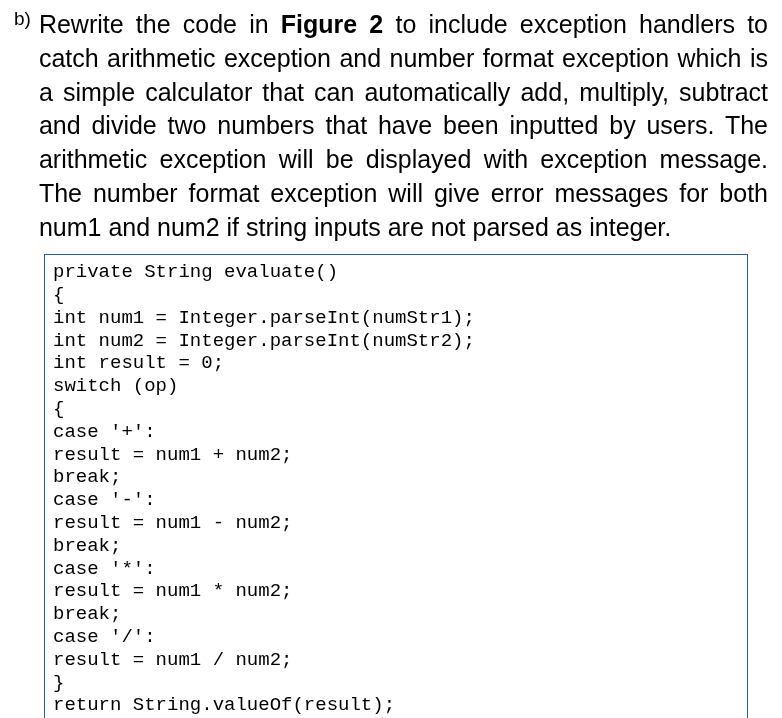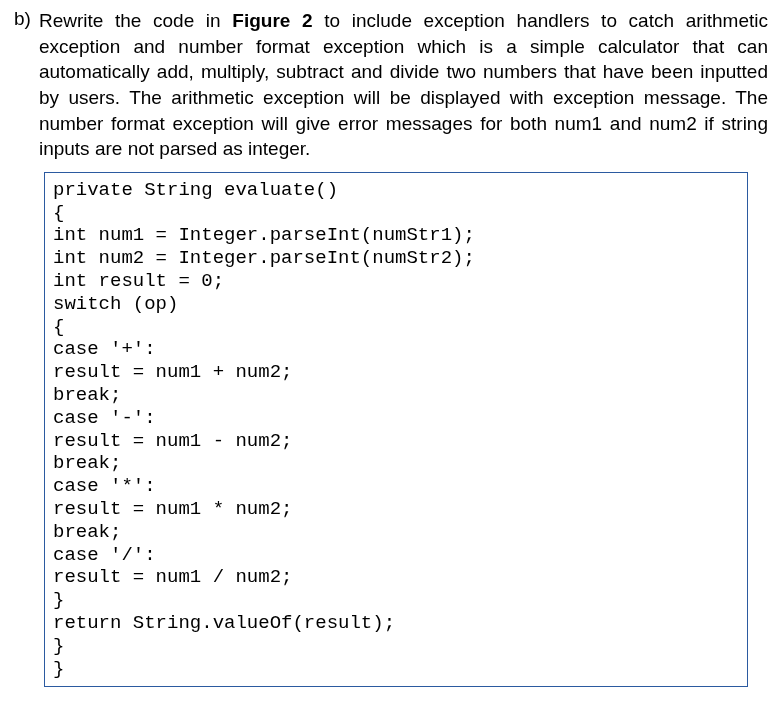--- a/index.html
+++ b/index.html
@@ -18,21 +18,21 @@
       display: flex;
       align-items: flex-start;
       gap: 8px;
       margin-bottom: 10px;
     }
     .question-label {
       font-size: 19px;
       white-space: nowrap;
     }
     .question-text {
-      font-size: 19px;
+      font-size: 25px;
       line-height: 1.35;
       text-align: justify;
     }
     .bold {
       font-weight: bold;
     }
     .code-box {
       border: 1px solid #2b5aa0;
       margin-left: 30px;
       margin-right: 20px;

